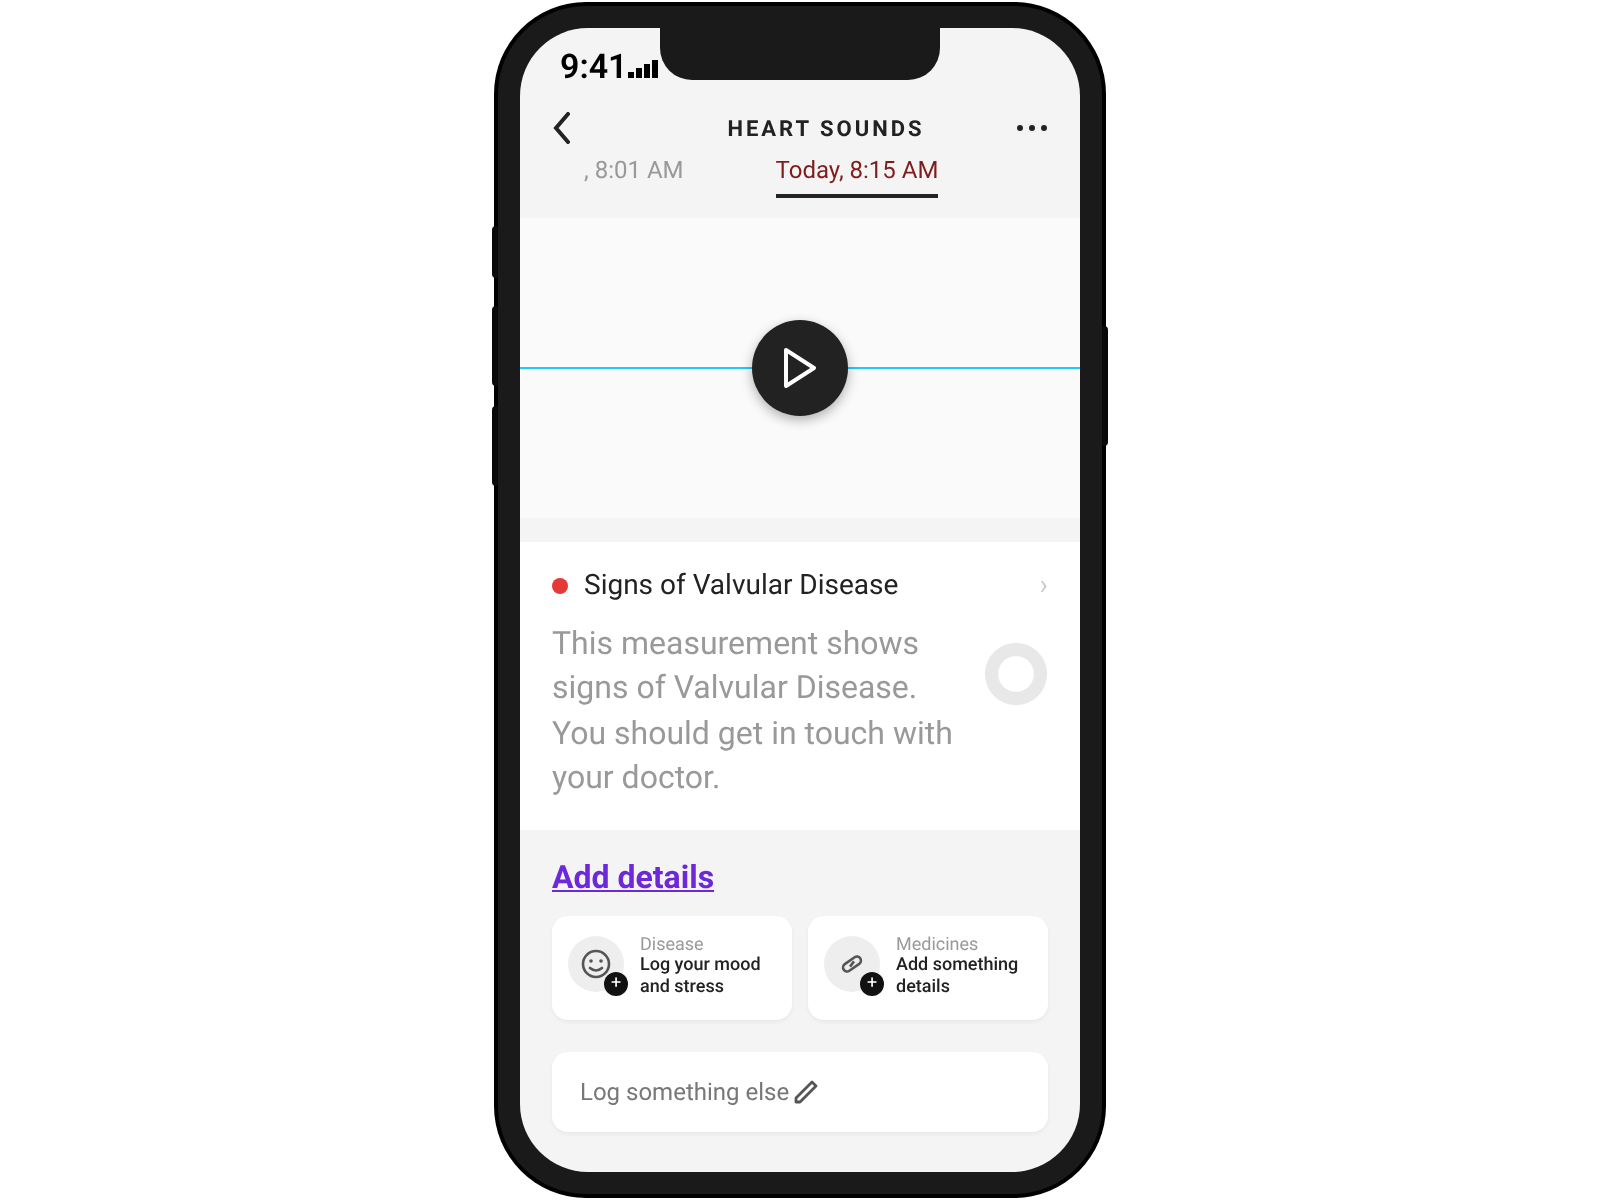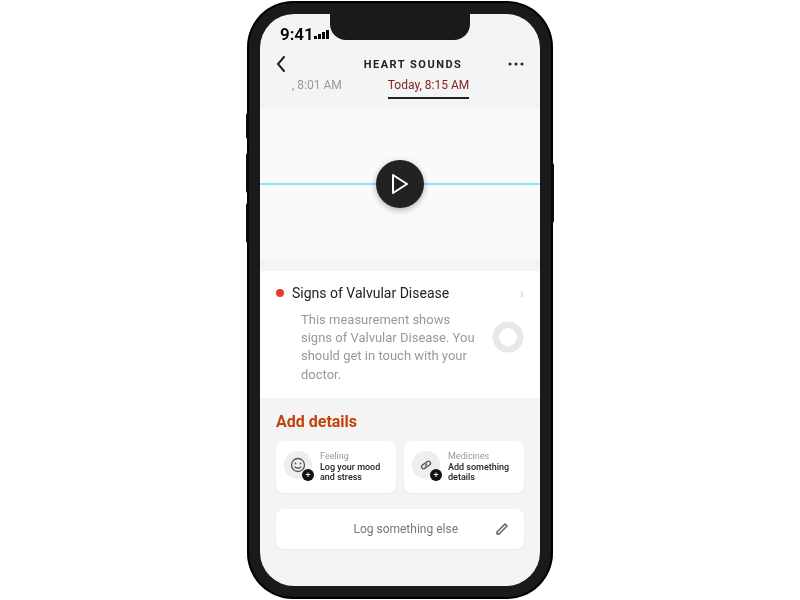--- a/index.html
+++ b/index.html
@@ -20,32 +20,32 @@
   .tabs { display:flex; gap:18px; padding:0 16px 10px; font-size:12px; color:#999;margin-left:16px; }
   .tab { padding-bottom:5px; }
   .tab.active { color:#7f1d1d; border-bottom:2px solid #222; margin-left:28px; }
   .wave-area { height:150px; position:relative; background:#fafafa; }
   .wave-svg { position:absolute; inset:0; width:100%; height:100%; }
   .play-btn { position:absolute; top:50%; left:50%; transform:translate(-50%,-50%); width:48px; height:48px; background:#222; border-radius:50%; display:flex; align-items:center; justify-content:center; box-shadow:0 2px 6px rgba(0,0,0,.3); cursor:pointer; }
   .diag-card { background:#fff; margin:12px 0 0; padding:14px 16px; position:relative; }
   .diag-head { display:flex; align-items:center; gap:8px; font-size:14px; color:#222; }
   .red-dot { width:8px; height:8px; background:#e53935; border-radius:50%; }
   .diag-chev { margin-left:auto; color:#ccc; font-size:14px; }
-  .diag-body { font-size:13px; color:#999; line-height:1.4; margin-top:10px; padding-right:40px;margin-left:25px; }
+  .diag-body { font-size:16px; color:#999; line-height:1.4; margin-top:10px; padding-right:40px; }
   .pulse { position:absolute; right:14px; top:48px; width:36px; height:36px; border-radius:50%; background:radial-gradient(circle,#fff 34%,#e8e8e8 36%,#e8e8e8 60%,transparent 62%); }
   .details { padding:14px 16px 8px; }
-  .details h3 { font-size:16px; font-weight:700; color:#c2410c; margin-bottom:10px; }
+  .details h3 { font-size:16px; font-weight:700; color:#6d28d9; margin-bottom:10px;text-decoration:underline; }
   .cards-row { display:flex; gap:8px; }
   .det-card { flex:1; background:#fff; border-radius:8px; padding:10px 10px 10px 8px; display:flex; gap:8px; align-items:flex-start; position:relative; box-shadow:0 1px 2px rgba(0,0,0,.05); cursor:pointer; }
   .det-icon { width:28px; height:28px; background:#eee; border-radius:50%; display:flex; align-items:center; justify-content:center; flex-shrink:0; position:relative; }
   .det-plus { position:absolute; bottom:-2px; right:-2px; width:12px; height:12px; background:#111; border-radius:50%; color:#fff; font-size:9px; display:flex; align-items:center; justify-content:center; }
   .det-txt { font-size:9px; line-height:1.2; }
   .det-label { color:#999; font-size:9px; }
   .det-prompt { color:#222; font-weight:500; }
-  .log-else { margin:8px 16px 0; background:#fff; border-radius:8px; padding:12px 14px; display:flex; justify-content:flex-end; align-items:center; font-size:12px; color:#777; box-shadow:0 1px 2px rgba(0,0,0,.05); cursor:pointer;gap:36px; }
+  .log-else { margin:8px 16px 0; background:#fff; border-radius:8px; padding:12px 14px; display:flex; justify-content:flex-start; align-items:center; font-size:12px; color:#777; box-shadow:0 1px 2px rgba(0,0,0,.05); cursor:pointer; }
 </style>
 </head>
 <body>
 
 <div class="phone">
   <div class="side-btn sb1"></div>
   <div class="side-btn sb2"></div>
   <div class="side-btn sb3"></div>
   <div class="side-btn sb4"></div>
   <div class="screen">
@@ -169,21 +169,21 @@
           <div class="det-icon">
             <svg width="16" height="16" viewBox="0 0 16 16">
                 <circle cx="8" cy="8" r="6.5" fill="none" stroke="#555" stroke-width="1.3"></circle>
                 <circle cx="5.5" cy="6.5" r=".9" fill="#555"></circle>
                 <circle cx="10.5" cy="6.5" r=".9" fill="#555"></circle>
                 <path d="M5 10 Q8 12.5 11 10" fill="none" stroke="#555" stroke-width="1.3" stroke-linecap="round"></path>
               </svg>
             <span class="det-plus">+</span>
           </div>
           <div class="det-txt">
-            <div class="det-label">Feeling</div>
+            <div class="det-label">Disease</div>
             <div class="det-prompt">Log your mood and stress</div>
           </div>
         </div>
         <div class="det-card">
           <div class="det-icon">
             <svg width="16" height="16" viewBox="0 0 16 16">
                 <rect x="3" y="6" width="10" height="4" rx="2" transform="rotate(-35 8 8)" fill="none" stroke="#555" stroke-width="1.3"></rect>
                 <line x1="7" y1="9.3" x2="9" y2="6.7" stroke="#555" stroke-width="1.3"></line>
               </svg>
             <span class="det-plus">+</span>

